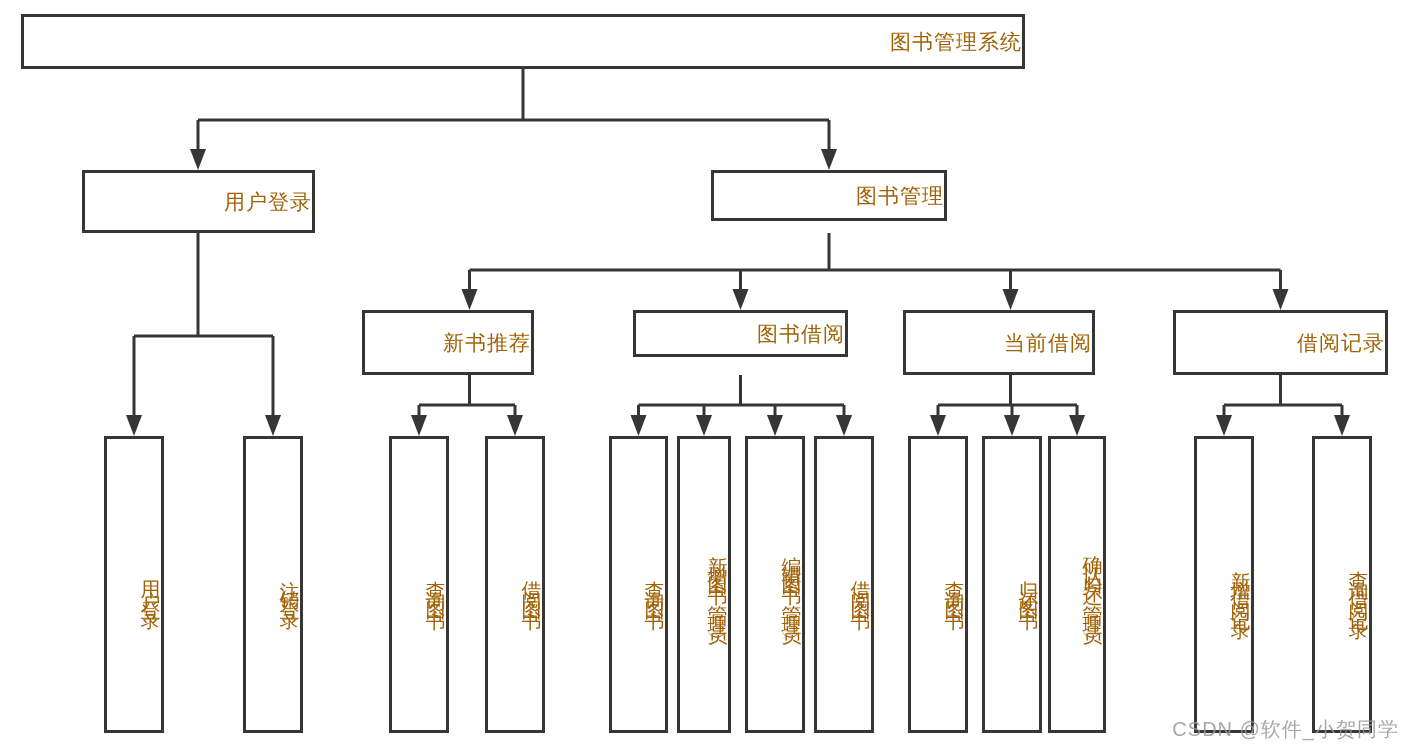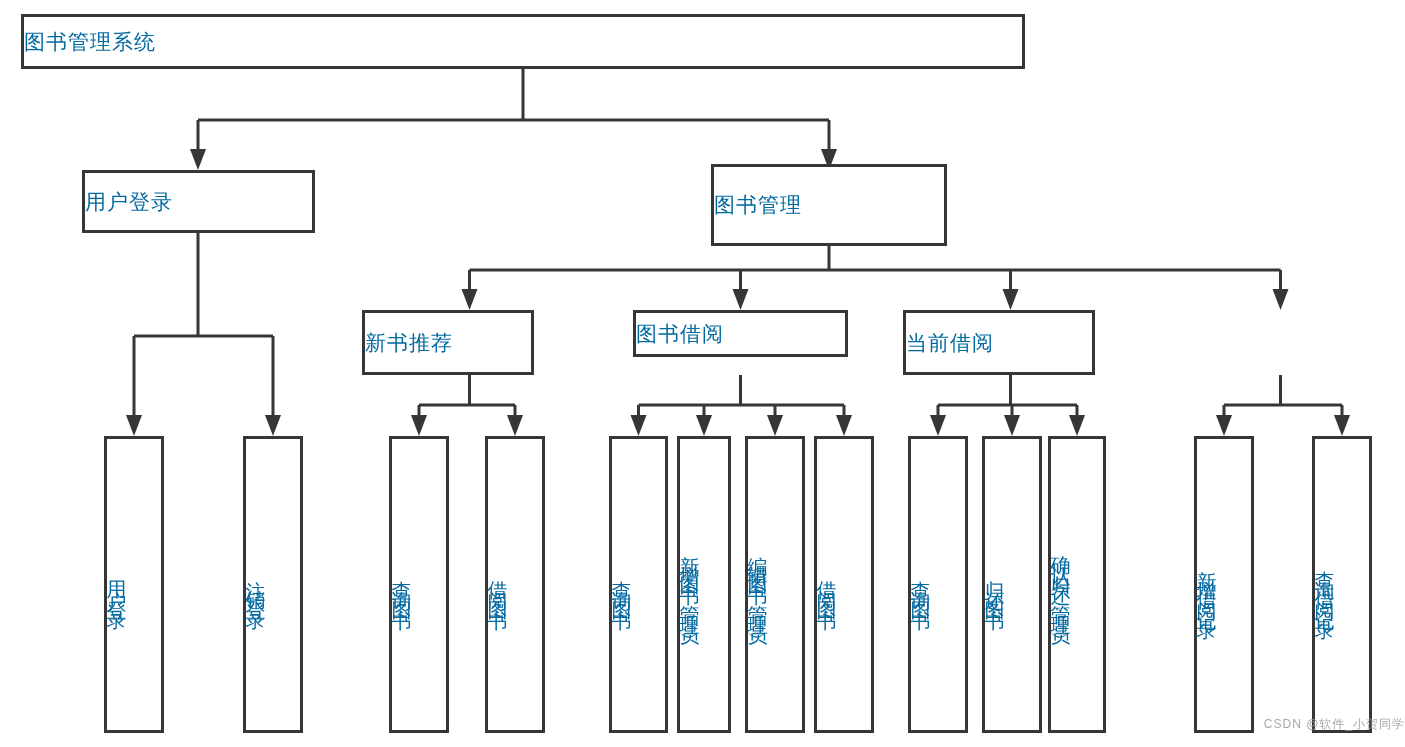--- a/index.html
+++ b/index.html
@@ -3,29 +3,29 @@
 <meta charset="utf-8">
 <style>
   html,body{margin:0;padding:0;background:#fff;}
   .canvas{
     position:relative;width:1405px;height:747px;background:#fff;overflow:hidden;
     font-family:"Liberation Sans","DejaVu Sans",sans-serif;
   }
   .connectors{position:absolute;left:0;top:0;width:1405px;height:747px;}
   .node{
     position:absolute;box-sizing:border-box;background:#fff;border:3px solid #363636;
-    display:flex;align-items:center;justify-content:flex-start;color:#0369a1;
+    display:flex;align-items:center;justify-content:flex-end;color:#a16207;
   }
   .node.h .label{font-size:21px;letter-spacing:1px;white-space:nowrap;}
   .node.v .label{
     writing-mode:vertical-rl;text-orientation:mixed;
     font-size:20px;letter-spacing:10px;line-height:1;white-space:nowrap;
   }
   .watermark{
-    position:absolute;top:716px;right:0;font-size:12px;letter-spacing:1px;
+    position:absolute;top:716px;right:6px;font-size:20px;letter-spacing:1px;
     color:rgba(152,152,152,0.85);z-index:10;white-space:nowrap;
   }
 </style>
 </head>
 <body>
 
 <div class="canvas">
 
   <svg class="connectors" viewBox="0 0 1405 747" xmlns="http://www.w3.org/2000/svg">
     <path fill="none" stroke="#363636" stroke-width="3" d="
@@ -59,32 +59,35 @@
     </g>
   </svg>
 
   <div class="node h" style="left:21px;top:14px;width:1004px;height:55px">
     <span class="label">图书管理系统</span>
   </div>
 
   <div class="node h" style="left:82px;top:170px;width:233px;height:63px">
     <span class="label">用户登录</span>
   </div>
-  <div class="node h" style="left:711px;top:164px;width:236px;height:82px">
+  <div class="node h" style="left:711px;top:170px;width:236px;height:51px">
     <span class="label">图书管理</span>
   </div>
 
   <div class="node h" style="left:362px;top:310px;width:172px;height:65px">
     <span class="label">新书推荐</span>
   </div>
   <div class="node h" style="left:633px;top:310px;width:215px;height:47px">
     <span class="label">图书借阅</span>
   </div>
   <div class="node h" style="left:903px;top:310px;width:192px;height:65px">
     <span class="label">当前借阅</span>
+  </div>
+  <div class="node h" style="left:1173px;top:310px;width:215px;height:65px">
+    <span class="label">借阅记录</span>
   </div>
 
   <div class="node v" style="left:104px;top:436px;width:60px;height:297px">
     <span class="label">用户登录</span>
   </div>
   <div class="node v" style="left:243px;top:436px;width:60px;height:297px">
     <span class="label">注销登录</span>
   </div>
   <div class="node v" style="left:389px;top:436px;width:60px;height:297px">
     <span class="label">查询图书</span>

